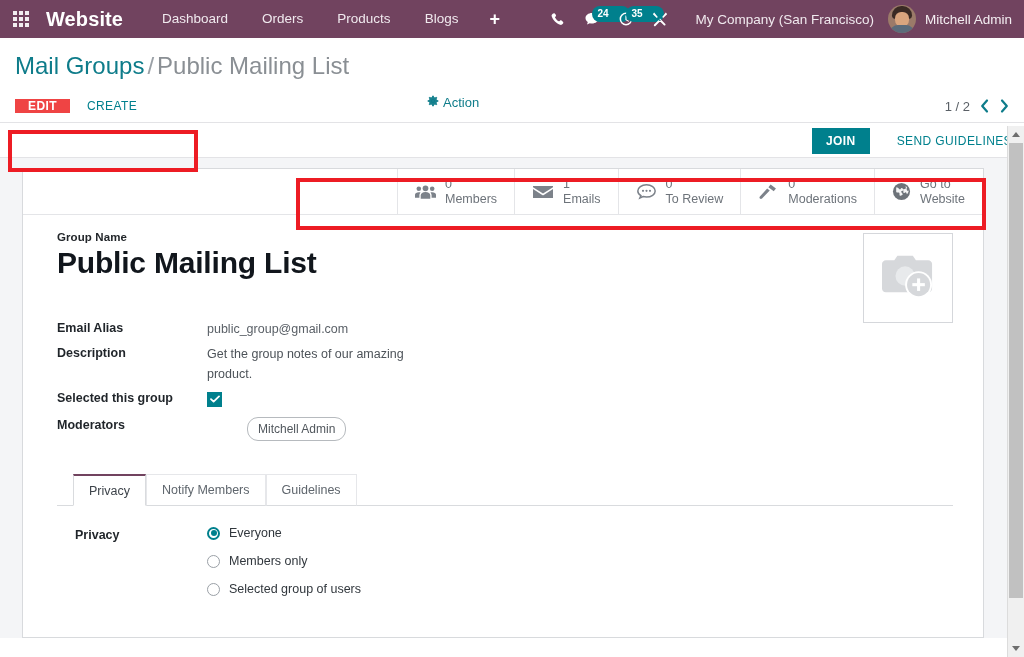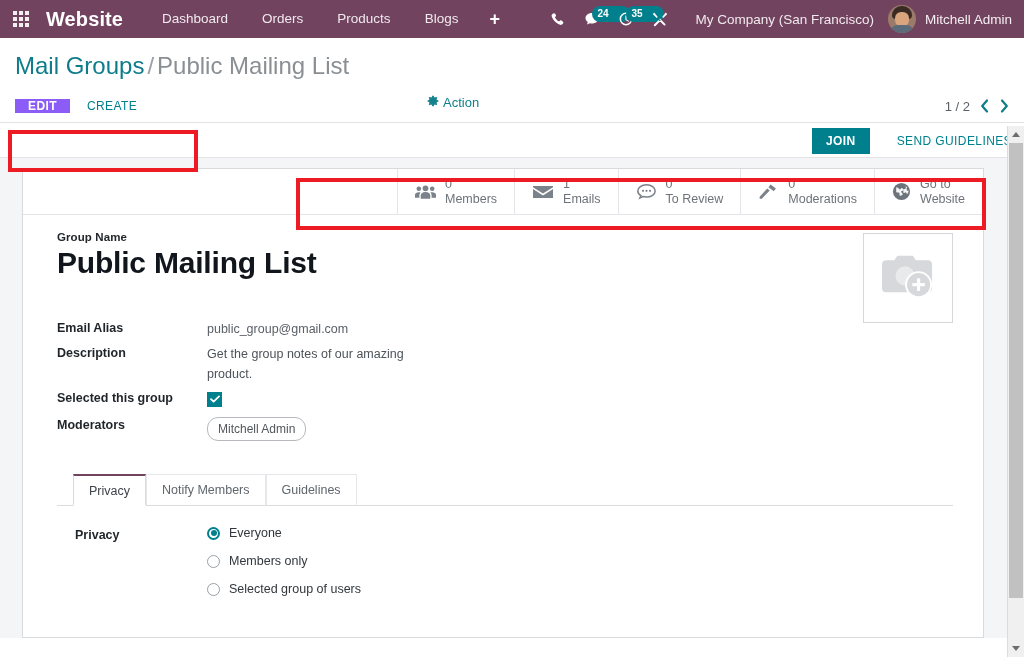--- a/index.html
+++ b/index.html
@@ -103,21 +103,21 @@
   .bc .bc-current { color: #8a8f94; }
 
   
   .control-row {
     display: flex; align-items: center;
     padding: 10px 14px 0 15px;
     position: relative;
     height: 42px;
   }
   .btn-edit {
-    background: #8b5cf6; color: #fff;
+    background: #ef4444; color: #fff;
     font-size: 12px; font-weight: bold; letter-spacing: .4px;
     padding: 0 13px;
     border: none; cursor: pointer;
   }
   .btn-create {
     background: transparent; color: #00808d;
     font-size: 12px; font-weight: normal; letter-spacing: .4px;
     padding: 6px 12px; margin-left: 5px;
     border: none; cursor: pointer;
   }
@@ -534,21 +534,21 @@
           <div class="field-label">Selected this group</div>
           <div class="field-value">
             <span class="checkbox-on">
               <svg width="10" height="8" viewBox="0 0 10 8" fill="none" stroke="#ffffff" stroke-width="1.8" stroke-linecap="round" stroke-linejoin="round">
                   <path d="M1 4.2L3.6 6.6 9 1.4"></path>
                 </svg>
             </span>
           </div>
         </div>
 
-        <div class="field-row" style="margin-top:7px;">
+        <div class="field-row" style="margin-top:7px;gap:40px;">
           <div class="field-label">Moderators</div>
           <div class="field-value">
             <span class="tag-pill">Mitchell Admin</span>
           </div>
         </div>
       </div>
 
       <div class="tabs">
         <div class="tab active">Privacy</div>
         <div class="tab inactive">Notify Members</div>

